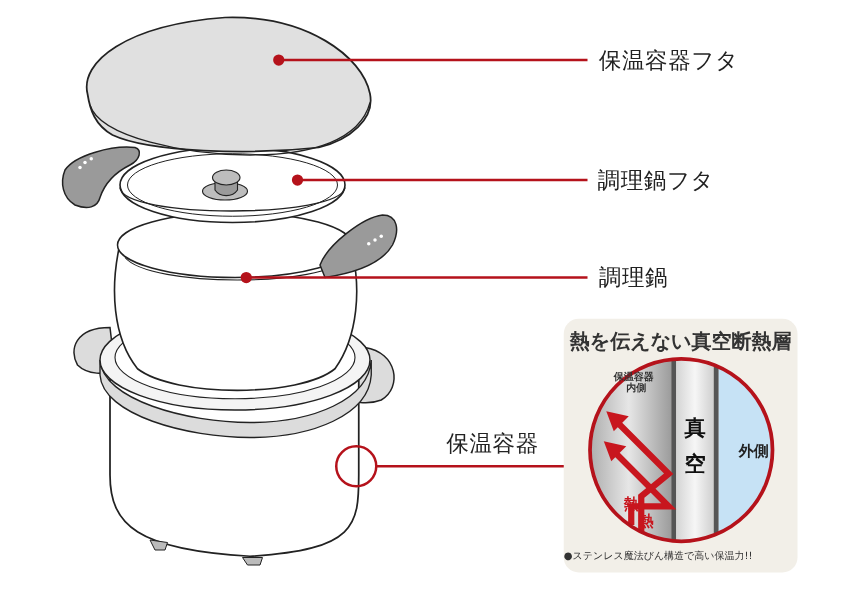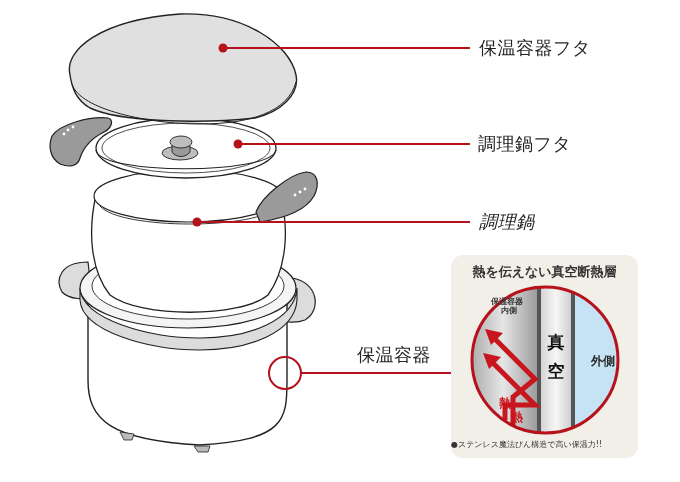--- a/index.html
+++ b/index.html
@@ -3,21 +3,21 @@
 <meta charset="utf-8">
 <style>
   html, body { margin:0; padding:0; background:#ffffff; }
   body { width:680px; height:482px; position:relative; overflow:hidden;
          font-family:"DejaVu Sans", sans-serif; }
   .canvas { position:absolute; left:0; top:0; width:680px; height:482px; }
   .label { position:absolute; font-size:18px; color:#222; white-space:nowrap; letter-spacing:0.5px; }
   .inset { position:absolute; left:451px; top:255px; width:187px; height:203px;
            background:#f2efe8; border-radius:12px; }
   .inset-title { position:absolute; left:0; top:8px; width:187px; text-align:center;
-                 font-size:13px; font-weight:bold; color:#333; }
+                 font-size:16px; font-weight:bold; color:#333; }
   .inset-foot { position:absolute; left:0; top:184px; width:187px; text-align:left;
                 font-size:8px; color:#333; }
   .t-small { font-size:8px; font-weight:bold; fill:#333; }
   .t-big { font-size:17px; font-weight:bold; fill:#111; }
   .t-mid { font-size:12px; font-weight:bold; fill:#222; }
   .t-heat { font-size:12px; font-weight:bold; fill:#c8161e; }
 </style>
 </head>
 <body>
 
@@ -76,21 +76,21 @@
     <circle cx="238" cy="144" r="4.5" fill="#b5121b"></circle>
     <line x1="197" y1="222" x2="470" y2="222" stroke="#b5121b" stroke-width="2"></line>
     <circle cx="197" cy="222" r="4.5" fill="#b5121b"></circle>
     <circle cx="285" cy="373" r="16" fill="none" stroke="#b5121b" stroke-width="2"></circle>
     <line x1="301" y1="373" x2="472" y2="373" stroke="#b5121b" stroke-width="2"></line>
   </g>
 </svg>
 
 <div class="label" style="left:479px; top:36px;">保温容器フタ</div>
 <div class="label" style="left:478px; top:132px;">調理鍋フタ</div>
-<div class="label" style="left:479px; top:210px;font-style:italic;">調理鍋</div>
+<div class="label" style="left:479px; top:210px;">調理鍋</div>
 <div class="label" style="left:357px; top:343px;">保温容器</div>
 
 <div class="inset">
   <div class="inset-title">熱を伝えない真空断熱層</div>
   <svg style="position:absolute; left:0; top:0;" width="187" height="203" viewBox="0 0 187 203">
     <defs>
       <clipPath id="cc">
           <circle cx="94" cy="105" r="73"></circle>
         </clipPath>
       <linearGradient id="steel" x1="0" x2="1" y1="0" y2="0">

